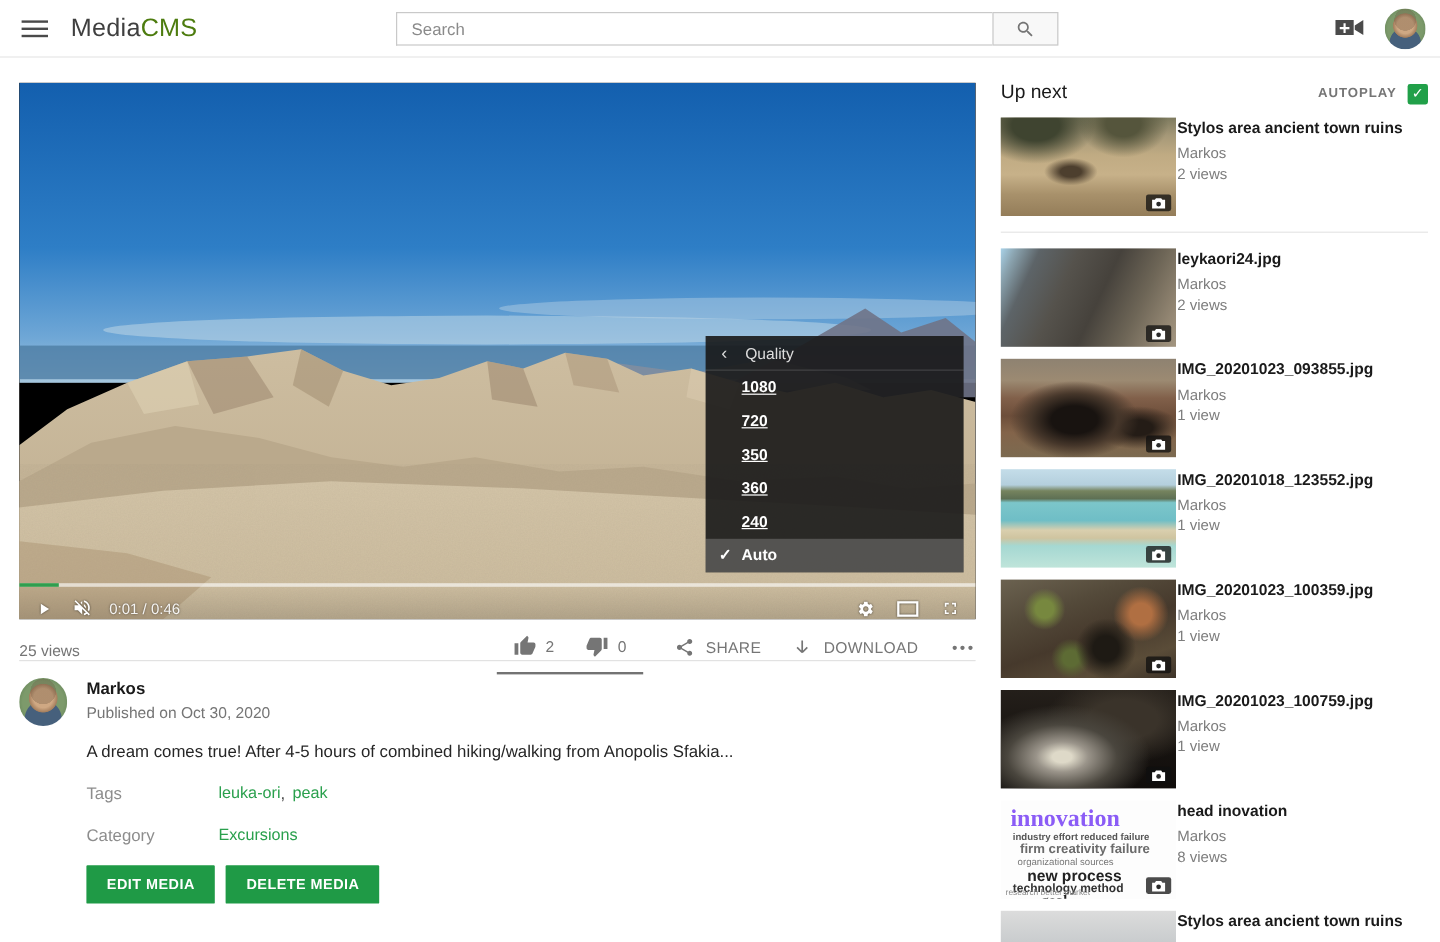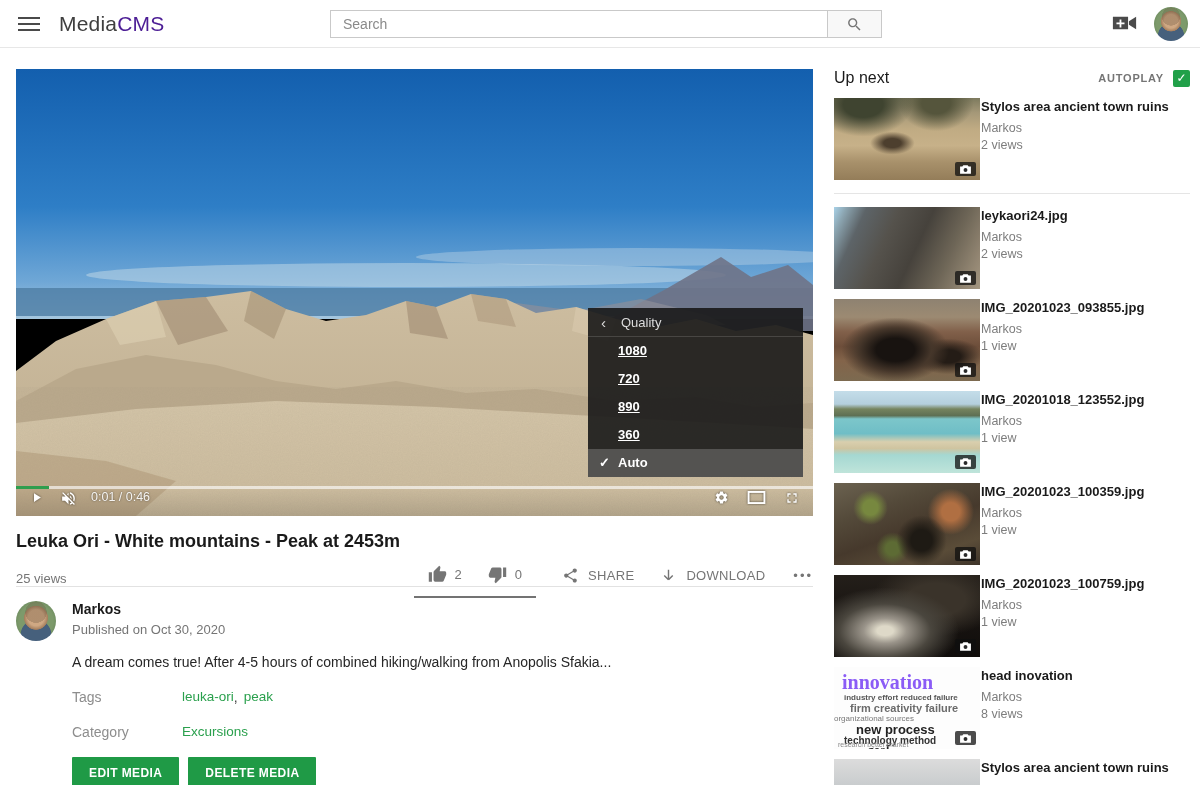--- a/index.html
+++ b/index.html
@@ -6,21 +6,21 @@
   html,body { width:1200px; height:785px; overflow:hidden; background:#fff;
               font-family:"Liberation Sans", sans-serif; color:#212121; }
 
   
   .header { height:48px; display:flex; align-items:center; background:#fff;
             border-bottom:1px solid #e7e7e7; position:relative; }
   .hamburger { width:22px; margin-left:18px; cursor:pointer; }
   .hamburger i { display:block; height:2px; background:#4a4a4a; margin:4px 0; }
   .logo { margin-left:19px; font-size:21px; letter-spacing:.2px; cursor:pointer; }
   .logo .media { color:#3f3f3f; }
-  .logo .cms { color:#4c1d95; }
+  .logo .cms { color:#4d7c0f; }
   .searchwrap { position:absolute; left:330px; top:10px; display:flex; }
   .searchinput { width:497px; height:28px; border:1px solid #c9c9c9; border-right:none;
                  padding:0 12px; font-size:14px; color:#333; outline:none; }
   .searchinput::placeholder { color:#8a8a8a; }
   .searchbtn { width:55px; height:28px; background:#f8f8f8; border:1px solid #c9c9c9;
                display:flex; align-items:center; justify-content:center; cursor:pointer; }
   .uploadicon { position:absolute; right:63px; top:14px; cursor:pointer; }
   .avatar-sm { position:absolute; right:12px; top:7px; width:34px; height:34px;
                border-radius:50%; cursor:pointer;
                background:
@@ -34,21 +34,21 @@
   .main { width:797px; }
   .sidebar { width:356px; margin-left:21px; }
 
   
   .player { position:relative; width:797px; height:447px; background:#000; overflow:hidden; }
   .player svg.scene { display:block; width:100%; height:100%; }
   .progress { position:absolute; left:0; right:0; bottom:27px; height:3px;
               background:rgba(255,255,255,.62); cursor:pointer; }
   .progress .played { height:100%; width:33px; background:#2f9e4e; }
   .controls { position:absolute; left:0; right:0; bottom:0; height:27px; padding:1px 13px;
-              display:flex; align-items:flex-start;
+              display:flex; align-items:flex-end;
               background:linear-gradient(rgba(0,0,0,0), rgba(0,0,0,.12)); }
   .ctl { display:flex; align-items:center; justify-content:center; cursor:pointer;
          filter:drop-shadow(0 0 1px rgba(0,0,0,.6)); }
   .time { color:rgba(255,255,255,.92); font-size:12.5px; margin-left:14px;
           text-shadow:0 0 2px rgba(0,0,0,.55); }
   .spacer { flex:1; }
   .ctl + .ctl { margin-left:0; }
   .ctl.right { margin-left:18px; }
 
   
@@ -142,21 +142,21 @@
         linear-gradient(180deg, #241f1a 0%, #181411 50%, #100d0b 100%); }
   .t7 { background:#fdfdfd; }
   .t8 { background: linear-gradient(180deg, #dcdcdc 0%, #c4c8ca 40%, #979da1 75%, #7e868a 100%); }
 
   .cloud { position:absolute; inset:0; overflow:hidden; }
   .cloud span { position:absolute; white-space:nowrap; }
   .cw-main { left:8px; top:4px; font-family:"Liberation Serif", serif; font-weight:bold;
              font-size:20px; color:#8b5cf6; }
   .cw1 { left:10px; top:26px; font-size:8px; color:#555; font-weight:bold; }
   .cw2 { left:16px; top:35px; font-size:11px; color:#6b6b6b; font-weight:bold; }
-  .cw3 { left:0; top:47px; font-size:8px; color:#777; }
+  .cw3 { left:14px; top:47px; font-size:8px; color:#777; }
   .cw4 { left:22px; top:55px; font-size:13px; color:#222; font-weight:bold; }
   .cw5 { left:10px; top:68px; font-size:10px; color:#333; font-weight:bold; }
   .cw6 { left:34px; top:76px; font-size:12px; color:#222; font-weight:bold;
          font-family:"Liberation Serif", serif; }
   .cw7 { left:4px; top:74px; font-size:7px; color:#888; }
 </style>
 </head>
 <body>
 
 <div class="header">
@@ -231,22 +231,23 @@
         <polygon points="0,382 90,392 160,412 120,447 0,447" fill="#a8916f" opacity=".45"></polygon>
       </svg>
 
       <div class="qmenu">
         <div class="qhead">
           <span class="qback">‹</span>
           <span class="qtitle">Quality</span>
         </div>
         <div class="qopt">1080</div>
         <div class="qopt">720</div>
-        <div class="qopt">890</div>
+        <div class="qopt">350</div>
         <div class="qopt">360</div>
+        <div class="qopt">240</div>
         <div class="qsel">
           <span class="qcheck">✓</span>
           <span>Auto</span>
         </div>
       </div>
 
       <div class="progress">
         <div class="played"></div>
       </div>
 
@@ -274,21 +275,20 @@
             </svg>
         </span>
         <span class="ctl right">
           <svg width="16" height="16" viewBox="0 0 24 24">
               <path fill="#fff" d="M7 14H5v5h5v-2H7v-3zm-2-4h2V7h3V5H5v5zm12 7h-3v2h5v-5h-2v3zM14 5v2h3v3h2V5h-5z"></path>
             </svg>
         </span>
       </div>
     </div>
 
-    <h1 class="vtitle">Leuka Ori - White mountains - Peak at 2453m</h1>
 
     <div class="metarow">
       <span class="views">25 views</span>
       <div class="actions">
         <div class="rating">
           <span class="act">
             <svg width="19" height="19" viewBox="0 0 24 24">
                 <path fill="#757575" d="M1 21h4V9H1v12zM23 10c0-1.1-.9-2-2-2h-6.31l.95-4.57.03-.32c0-.41-.17-.79-.44-1.06L14.17 1 7.59 7.59C7.22 7.95 7 8.45 7 9v10c0 1.1.9 2 2 2h9c.83 0 1.54-.5 1.84-1.22l3.02-7.05c.09-.23.14-.47.14-.73v-2z"></path>
               </svg>
             <span class="actnum">2</span>

